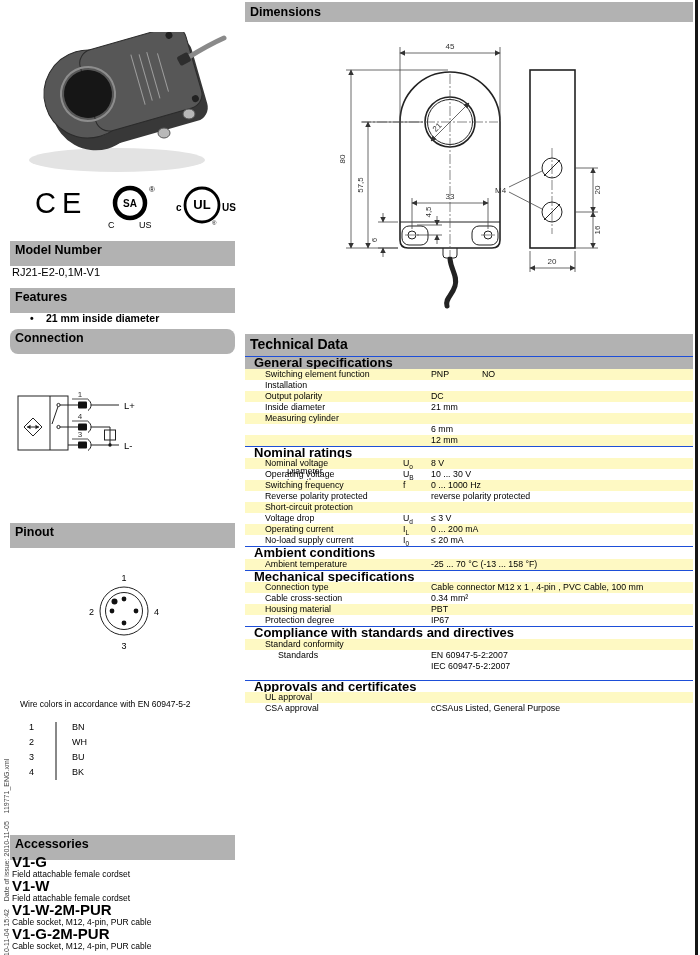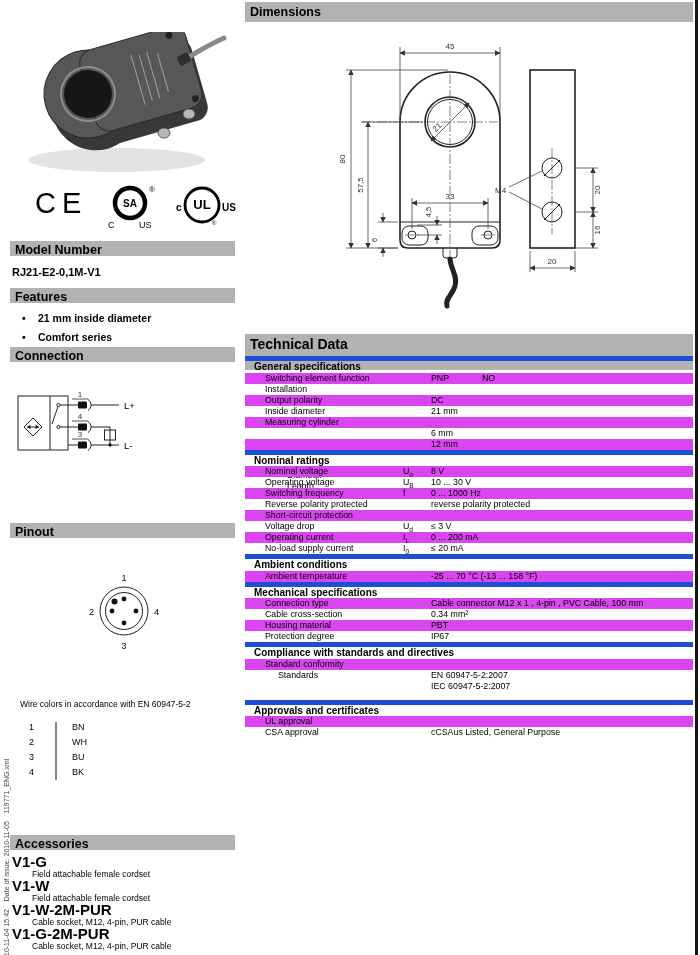--- a/index.html
+++ b/index.html
@@ -1,47 +1,47 @@
 <!DOCTYPE html>
 <html><head>
 <meta charset="utf-8">
 <style>
   html,body{margin:0;padding:0;}
   body{width:700px;height:955px;position:relative;background:#fff;overflow:hidden;
        font-family:"Liberation Sans",sans-serif;color:#000;}
   
   .bar{position:absolute;background:#b2b2b2;font-weight:bold;padding-left:5px;
-       font-size:12.5px;line-height:19px;height:15px;width:220px;}
+       font-size:12.5px;line-height:19px;height:25px;width:220px;}
   .rbar{left:245px;width:443px;height:20px;line-height:20px;}
   .rbar.big{font-size:14px;height:36px;line-height:21px;}
   
   #photo{position:absolute;left:12px;top:32px;}
   #logos{position:absolute;left:30px;top:180px;width:205px;height:55px;}
   #ce-logo{position:absolute;left:5px;top:7px;font-size:29px;letter-spacing:6px;font-weight:500;}
   #csa-logo{position:absolute;left:72px;top:0;}
   #ul-logo{position:absolute;left:140px;top:0;}
-  #model-value{position:absolute;left:12px;top:266px;font-size:11px;font-weight:bold;}
-  #features-list{position:absolute;left:12px;top:309px;width:220px;font-size:10.5px;font-weight:bold;}
+  #model-value{position:absolute;left:12px;top:266px;font-size:11px;font-weight:normal;}
+  #features-list{position:absolute;left:20px;top:309px;width:220px;font-size:10.5px;font-weight:bold;}
   .feature{position:relative;padding-left:26px;line-height:18.5px;}
   .feature::before{content:"\2022";position:absolute;left:10px;}
   #conn-svg{position:absolute;left:0;top:383px;}
   #pinout-svg{position:absolute;left:50px;top:550px;}
   #wire-note{position:absolute;left:20px;top:699px;font-size:8.5px;}
   #wire-rows{position:absolute;left:0;top:720px;width:200px;}
   .wire-row{position:relative;height:15px;font-size:9px;line-height:15px;}
   .wire-num{position:absolute;left:29px;}
   .wire-color{position:absolute;left:72px;}
   #wire-divider{position:absolute;left:55px;top:722px;width:1.5px;height:58px;background:#888;}
   #accessories-list{position:absolute;left:12px;top:856px;width:225px;}
   .acc-name{font-size:15px;font-weight:bold;line-height:12px;}
-  .acc-desc{font-size:8.5px;line-height:12px;margin-left:20px;}
+  .acc-desc{font-size:8.5px;line-height:12px;}
   
   #dims-svg{position:absolute;left:245px;top:30px;}
   #tech-table{position:absolute;left:245px;top:356px;width:448px;}
-  .t-sec-title{font-weight:bold;border-top:5px solid #1d4ed8;font-size:10px;
+  .t-sec-title{font-weight:bold;border-top:1px solid #1d4ed8;font-size:13px;
                line-height:11px;height:11.5px;padding-left:9px;}
   .t-row{position:relative;min-height:11px;line-height:11px;font-size:8.8px;}
   .shade{background:#e9e9e9;}
   .t-label{position:absolute;top:0;left:0;white-space:nowrap;}
   .ind1{padding-left:20px;}.ind2{padding-left:33px;}.ind3{padding-left:42px;margin-top:42px;}
   .t-sym{position:absolute;left:158px;top:0;}
   .t-sym sub{font-size:6.5px;}
   .t-val{display:block;margin-left:186px;white-space:pre-line;min-height:11px;}
   .t-val2{position:absolute;left:237px;top:0;}
   .gapped{margin-top:8px;}
@@ -50,21 +50,21 @@
   .vtext{position:absolute;left:10px;bottom:-1px;transform-origin:0 100%;
          transform:rotate(-90deg);font-size:7px;color:#444;white-space:pre;}
   
   svg text{font-family:"Liberation Sans",sans-serif;}
   .dtxt{font-size:8px;fill:#333;}
   .ext,.dim{stroke:#444;stroke-width:0.8;fill:none;}
   .cl{stroke:#555;stroke-width:0.7;stroke-dasharray:10 2 2 2;fill:none;}
   .outl{stroke:#222;stroke-width:1.6;fill:none;}
   .thin{stroke:#222;stroke-width:1;fill:none;}
 </style>
-<style>.bar{background:#b2b2b2;} .shade{background:#d946ef;}</style></head>
+<style>.bar{background:#b2b2b2;} .shade{background:#fef9c3;}</style></head>
 <body>
 
 <div id="page">
 
   <svg id="photo" width="215" height="155" viewBox="0 0 215 155">
     <ellipse cx="105" cy="128" rx="88" ry="12" fill="#e3e3e3"></ellipse>
     <g transform="rotate(-16 76 62)">
       <g fill="#383838">
         <circle cx="80" cy="76" r="44"></circle>
         <rect x="80" y="34" width="108" height="84" rx="14"></rect>
@@ -110,21 +110,21 @@
 
   <div class="bar" style="left:10px;top:241px;">Model Number</div>
   <div id="model-value">RJ21-E2-0,1M-V1</div>
 
   <div class="bar" style="left:10px;top:288px;">Features</div>
   <div id="features-list">
       <div class="feature">21 mm inside diameter</div>
       <div class="feature">Comfort series</div>
     </div>
 
-  <div class="bar" style="left:10px;top:347px;">Connection</div>
+  <div class="bar" style="left:10px;top:329px;border-radius:8px;">Connection</div>
 
   <svg id="conn-svg" width="235" height="80" viewBox="0 0 235 80">
     <rect x="18" y="13" width="50" height="54" class="thin"></rect>
     <line x1="50" y1="13" x2="50" y2="67" class="thin"></line>
     <g>
       <path d="M33,35 L42,44 L33,53 L24,44 Z" class="thin"></path>
       <line x1="27" y1="44" x2="39" y2="44" stroke="#222" stroke-width="1"></line>
       <path d="M39,44 L35.5,41.8 L35.5,46.2 Z" fill="#222"></path>
       <path d="M27,44 L30.5,41.8 L30.5,46.2 Z" fill="#222"></path>
     </g>

